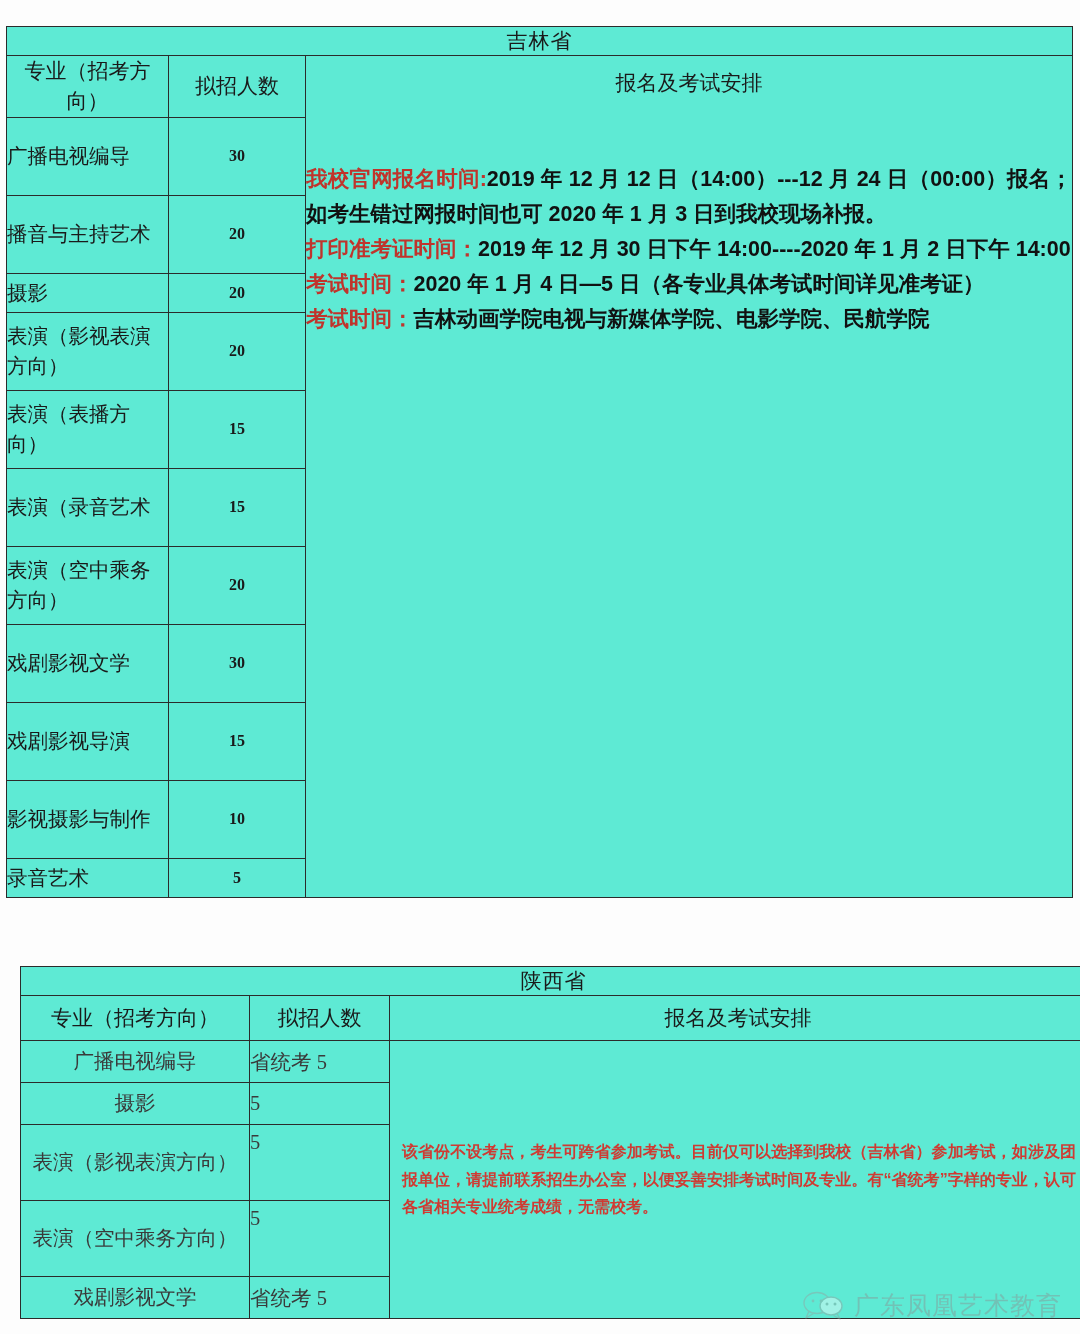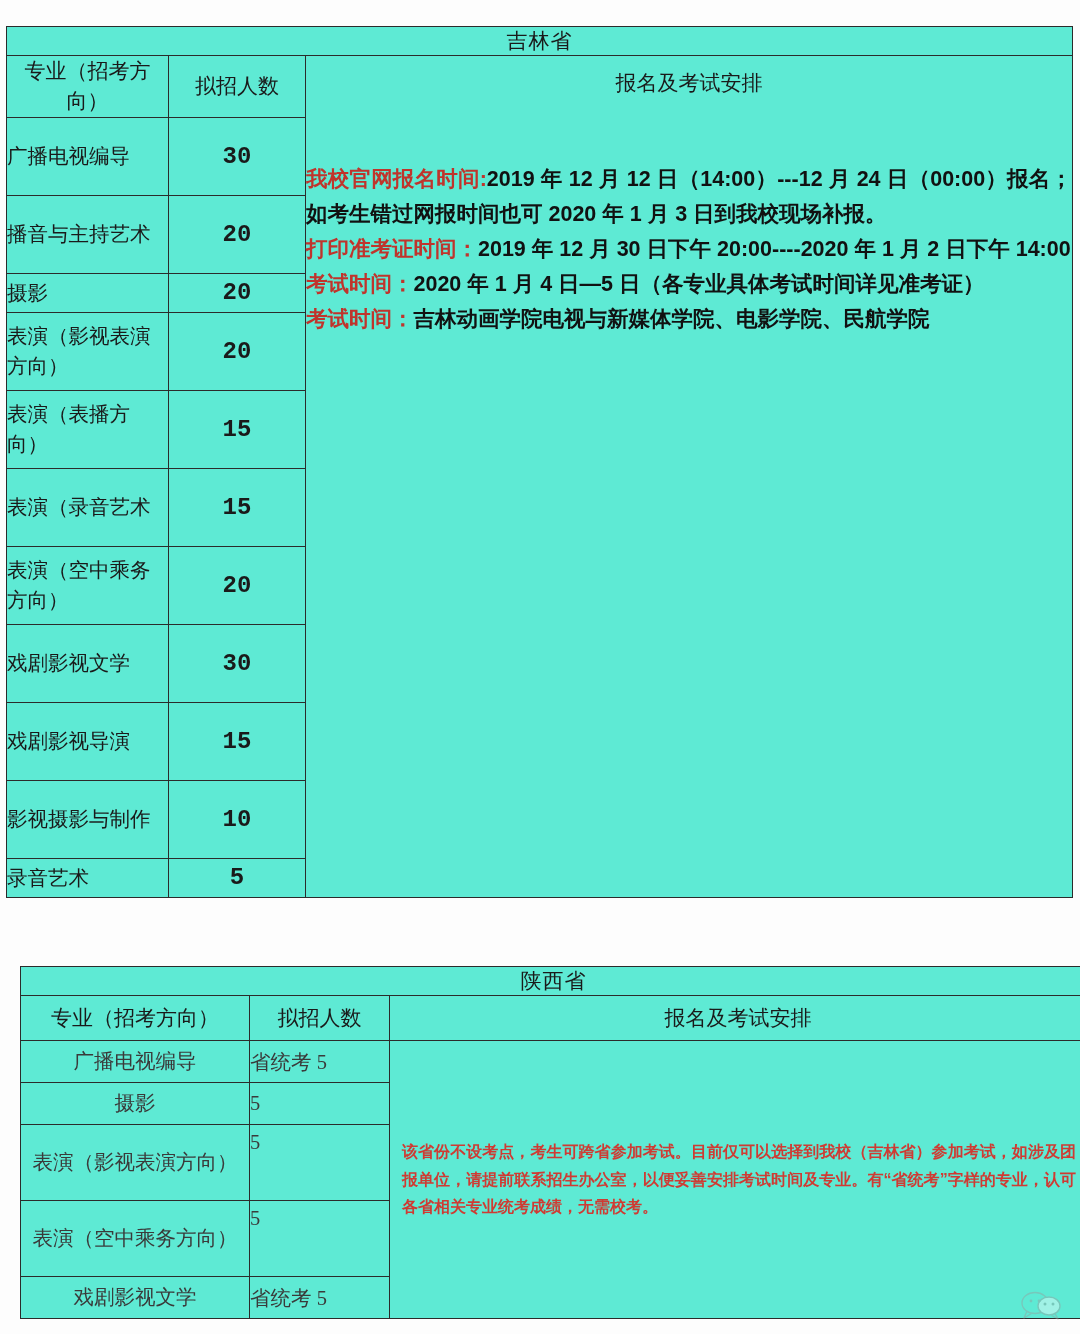--- a/index.html
+++ b/index.html
@@ -56,23 +56,23 @@
   }
   .majorcell {
     font-size: 20.5px;
     line-height: 1.5;
     font-family: "Liberation Sans", "DejaVu Sans", sans-serif;
     padding: 4px 2px 4px 8px;
     text-align: left;
   }
   .numcell {
     text-align: center;
-    font-size: 24px;
-    font-weight: bold;
-    font-family: Liberation Mono, monospace;
+    font-size: 16px;
+    font-weight: bold;
+    font-family: Liberation Serif, serif;
     margin-left: 9px;
   }
 
   
   #tbl-jilin {
     left: 6px;
     top: 26px;
     width: 1066px;
   }
   #tbl-jilin .r-single { height: 39px; }
@@ -165,21 +165,21 @@
       <tr>
         <td class="colhead" style="height:58px">专业（招考方向）</td>
         <td class="colhead">拟招人数</td>
         <td class="colhead" rowspan="12" style="vertical-align:top">
           <div style="padding-top:12px">报名及考试安排</div>
           <div class="note-body" style="margin-top:64px">
             <p>
               <span class="lbl-red">我校官网报名时间:</span><span class="blk">2019 年 12 月 12 日（14:00）---12 月 24 日（00:00）报名；如考生错过网报时间也可 2020 年 1 月 3 日到我校现场补报。</span>
             </p>
             <p>
-              <span class="lbl-red">打印准考证时间：</span><span class="blk">2019 年 12 月 30 日下午 20:00----2020 年 1 月 2 日下午 14:00</span>
+              <span class="lbl-red">打印准考证时间：</span><span class="blk">2019 年 12 月 30 日下午 14:00----2020 年 1 月 2 日下午 14:00</span>
             </p>
             <p>
               <span class="lbl-red">考试时间：</span><span class="blk">2020 年 1 月 4 日—5 日（各专业具体考试时间详见准考证）</span>
             </p>
             <p>
               <span class="lbl-red">考试时间：</span><span class="blk">吉林动画学院电视与新媒体学院、电影学院、民航学院</span>
             </p>
           </div>
         </td>
       </tr>
@@ -277,15 +277,16 @@
     <svg class="wm-icon" viewBox="0 0 42 32">
       <ellipse cx="15" cy="13" rx="13" ry="10.5" fill="none" stroke="#9a9a9a" stroke-width="1.4"></ellipse>
       <path d="M7 21 L4 28 L11.5 23.5" fill="none" stroke="#9a9a9a" stroke-width="1.4" stroke-linejoin="round"></path>
       <ellipse cx="29" cy="16" rx="11" ry="9" fill="#ffffff" stroke="#9a9a9a" stroke-width="1.4"></ellipse>
       <path d="M35 23.5 L38 29 L31.5 25.5" fill="none" stroke="#9a9a9a" stroke-width="1.4" stroke-linejoin="round"></path>
       <circle cx="25" cy="14" r="1.5" fill="#9a9a9a"></circle>
       <circle cx="33" cy="14" r="1.5" fill="#9a9a9a"></circle>
       <circle cx="11" cy="11" r="1.4" fill="#9a9a9a"></circle>
       <circle cx="19" cy="11" r="1.4" fill="#9a9a9a"></circle>
     </svg>
+    <span class="wm-text">广东凤凰艺术教育</span>
   </div>
 
 </div>
 
 </body></html>

